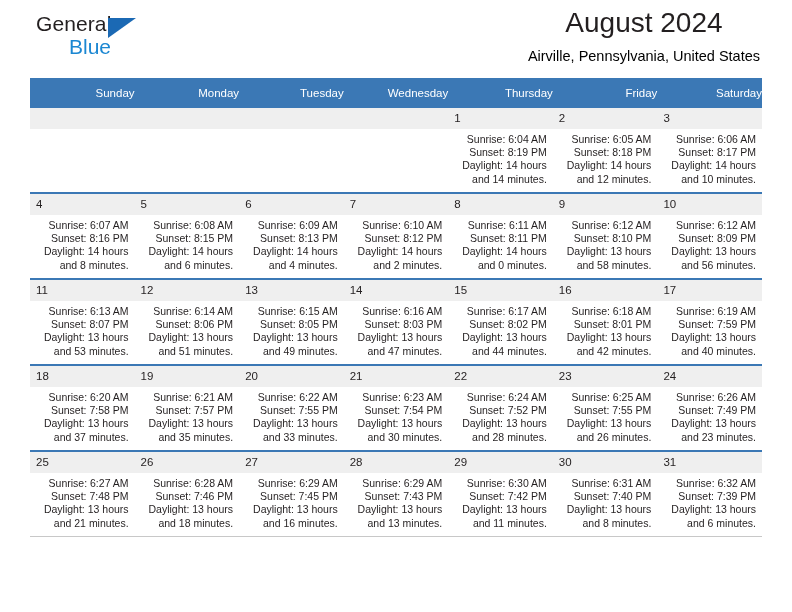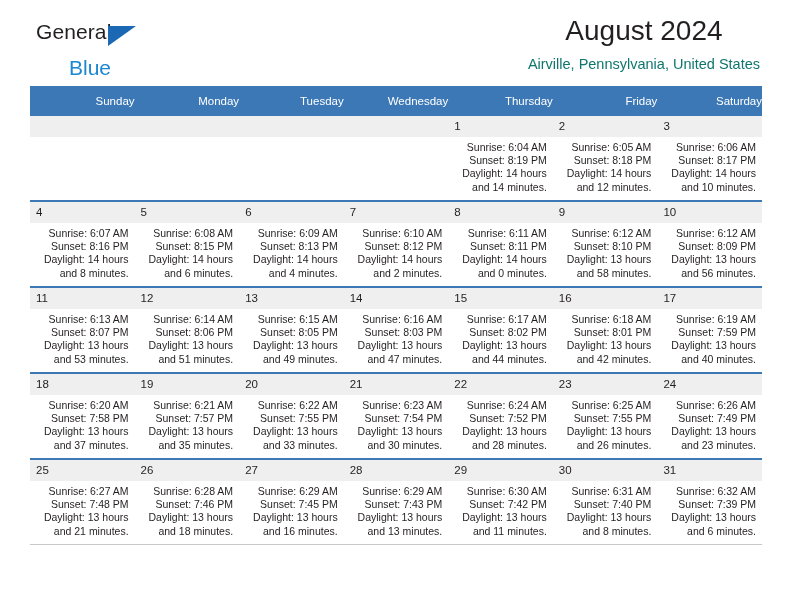--- a/index.html
+++ b/index.html
@@ -13,21 +13,21 @@
     background: #ffffff;
     font-family: "Liberation Sans", sans-serif;
     color: #231f20;
     overflow: hidden;
   }
   .page {
     position: relative;
     width: 792px;
     height: 584px;
     box-sizing: border-box;
-    padding: 12px 30px;
+    padding: 4px 30px;
   }
 
   
   .top {
     position: relative;
     height: 74px;
   }
   .logo {
     position: absolute;
     left: 6px;
@@ -49,40 +49,40 @@
     left: 72px;
     top: 6px;
     width: 0;
     height: 0;
     border-left: 28px solid #1b69b4;
     border-bottom: 20px solid transparent;
   }
   .logo-blue {
     position: absolute;
     left: 33px;
-    top: 36px;
+    top: 23px;
     font-size: 21px;
     color: #1b87d2;
     font-family: "Liberation Sans", sans-serif;
   }
   .title-block {
     position: absolute;
     right: 2px;
     top: 0;
     text-align: center;
   }
   .month-title {
     font-size: 28px;
     color: #231f20;
     line-height: 38px;
     white-space: nowrap;
   }
   .location {
     font-size: 14.5px;
-    color: #0f766e;
+    color: #000000;
     line-height: 22px;
     white-space: nowrap;
     margin-top: 3px;
   }
 
   
   table.calendar {
     width: 732px;
     border-collapse: collapse;
     table-layout: fixed;

